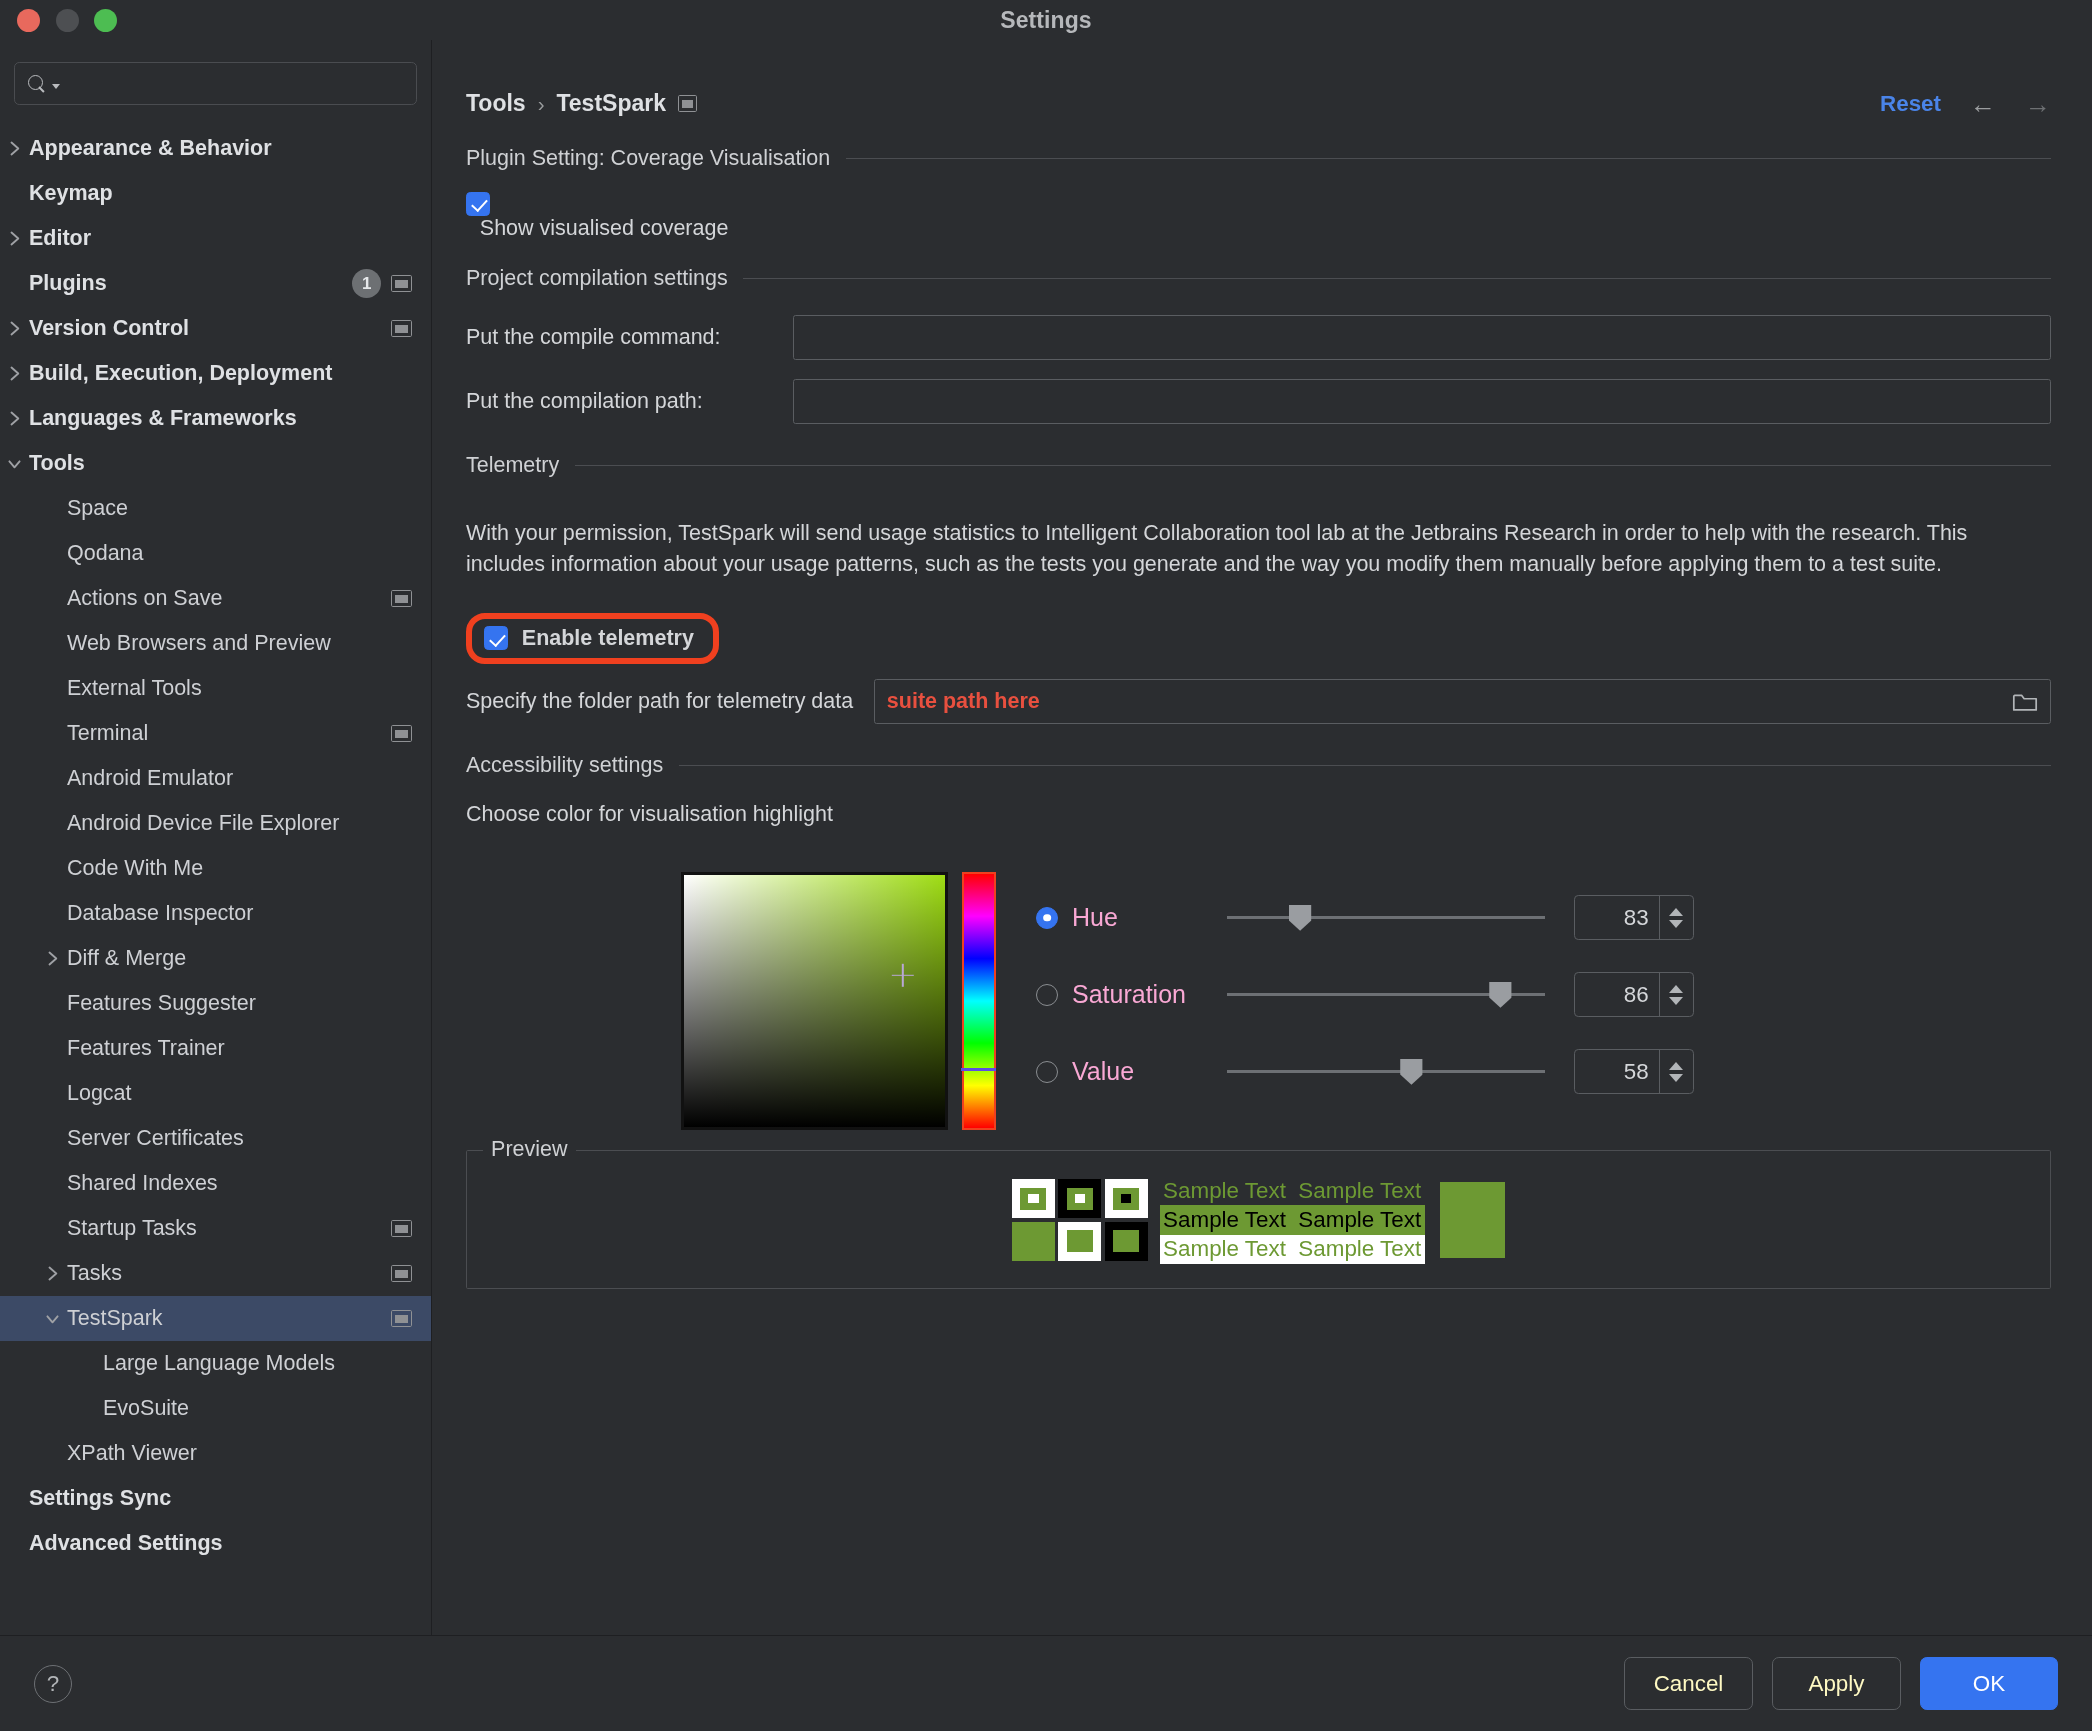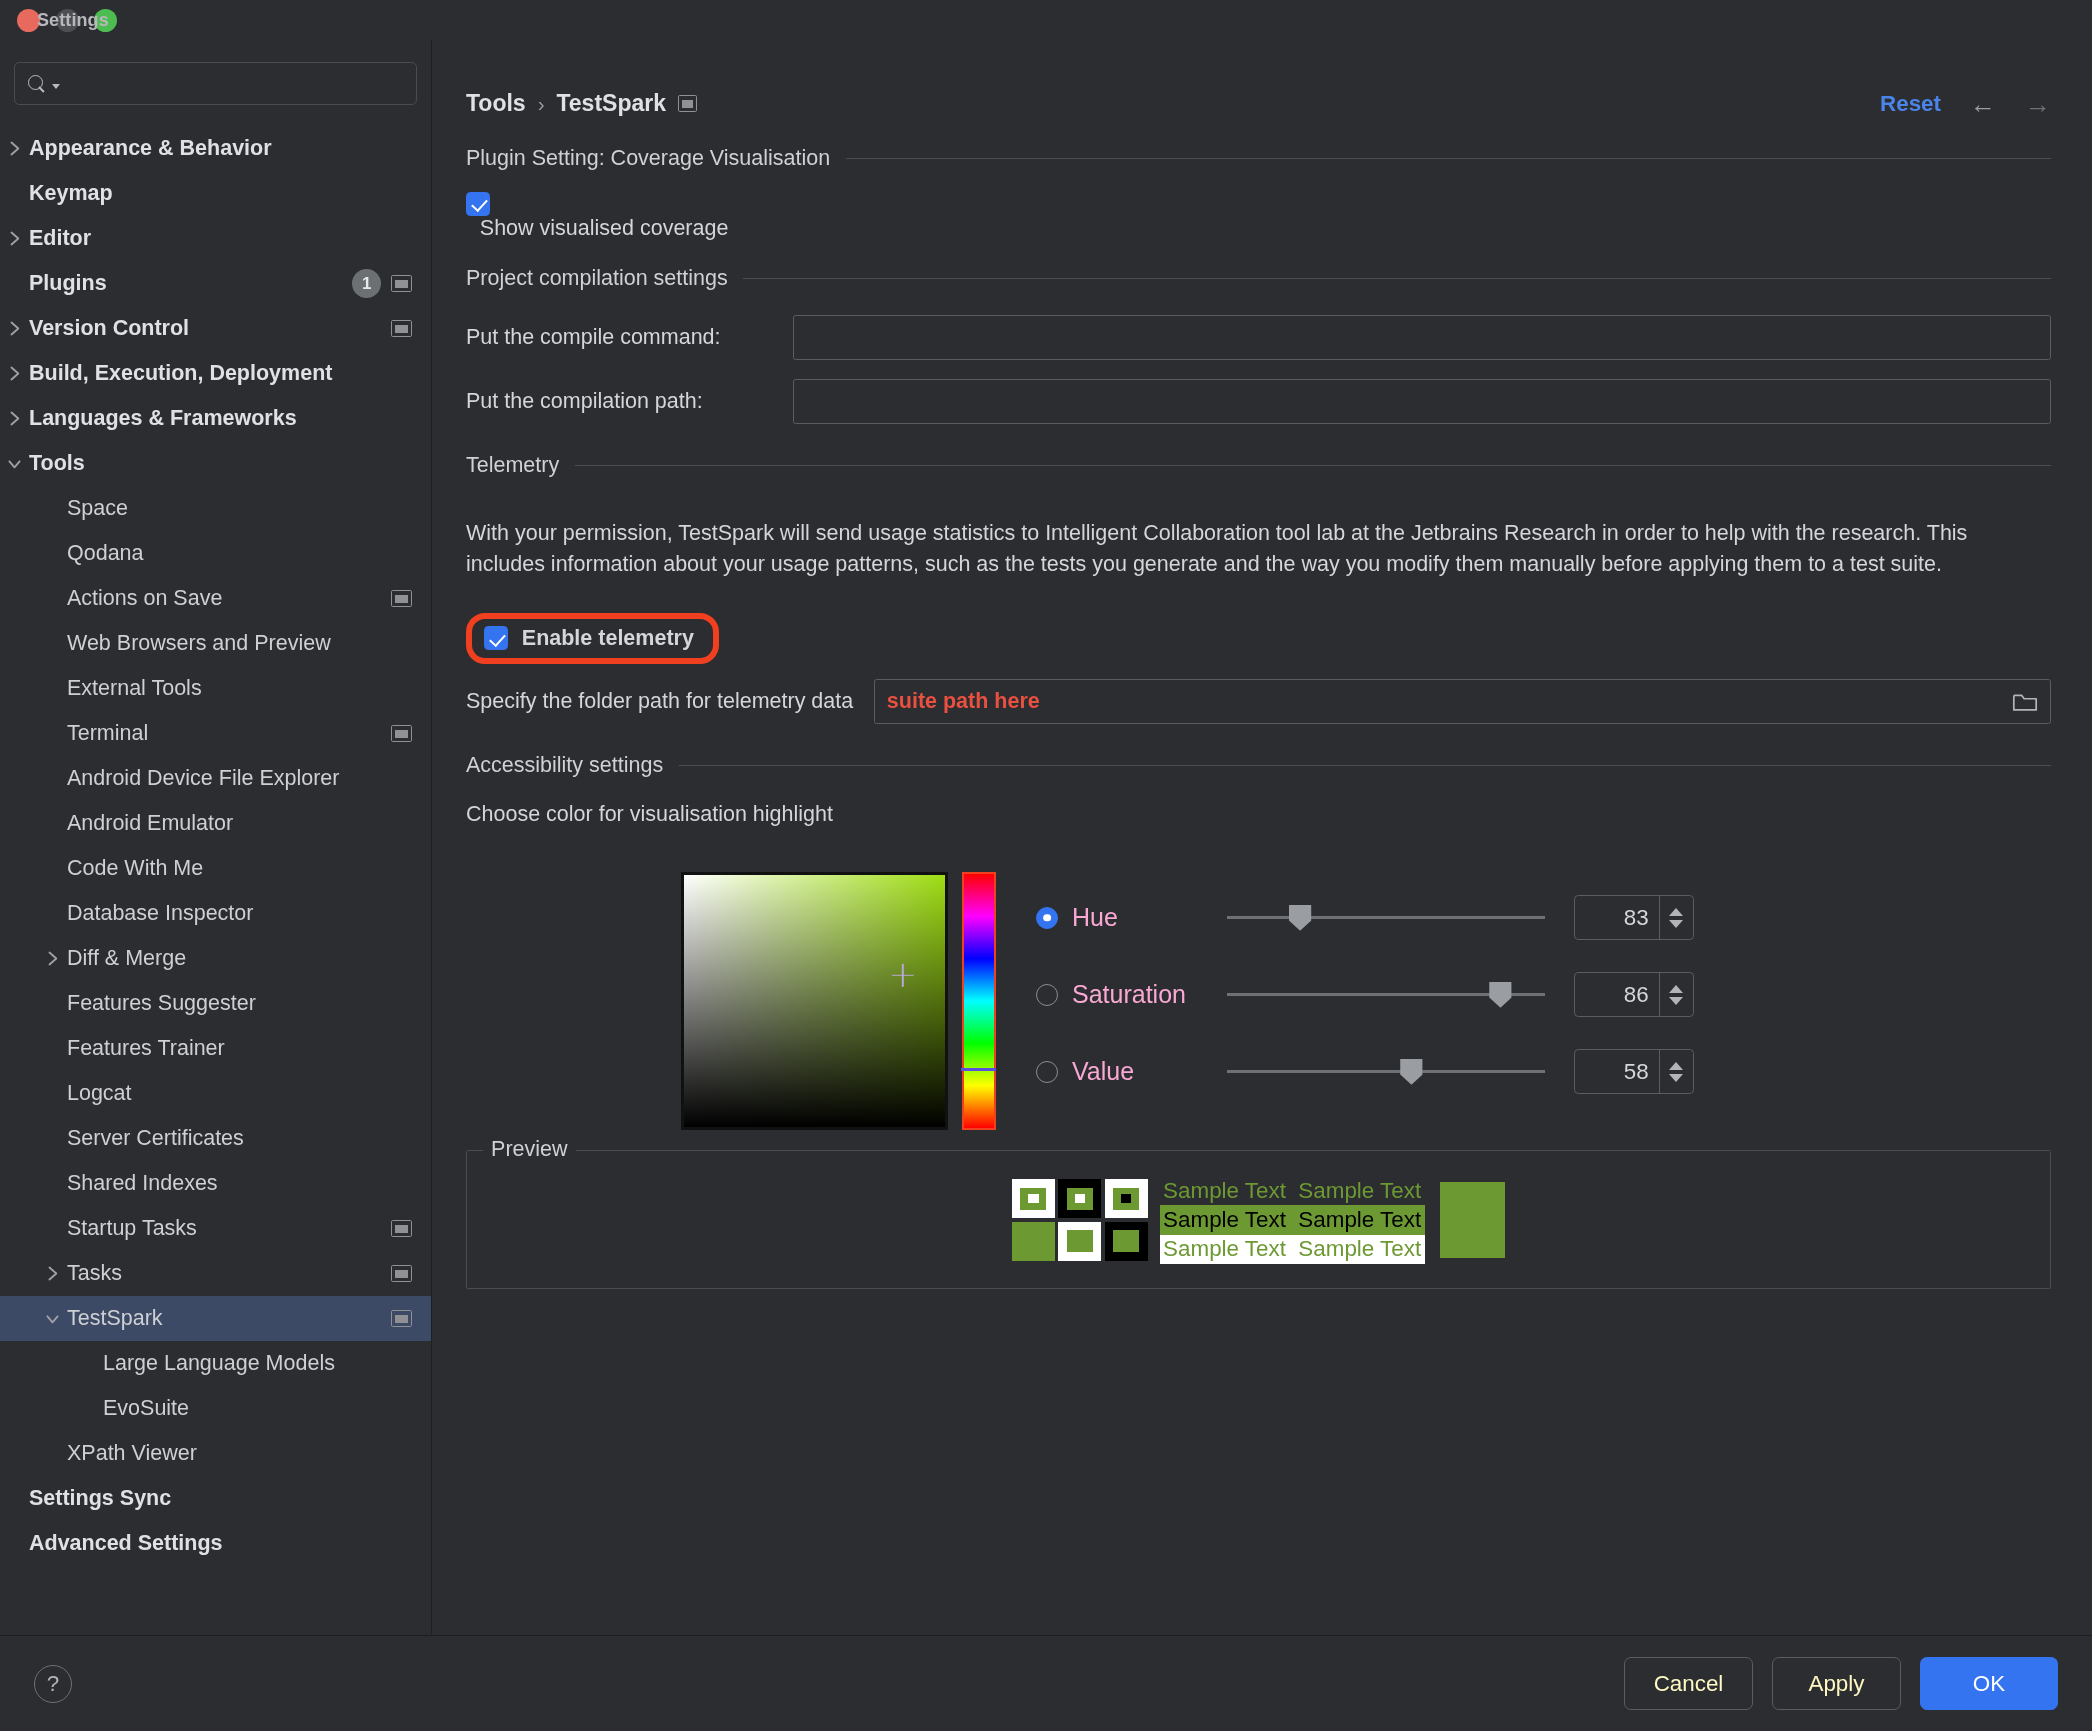--- a/index.html
+++ b/index.html
@@ -16,22 +16,22 @@
   .titlebar {
     height: 40px; flex: 0 0 40px; position: relative;
     background: #2b2d30; display: flex; align-items: center;
   }
   .traffic { display: flex; gap: 15.5px; padding-left: 17px; align-items: center; }
   .tl { width: 23px; height: 23px; border-radius: 50%; }
   .tl.red { background: #e8695d; }
   .tl.yellow { background: #4d4f52; }
   .tl.green { background: #4dbd52; }
   .win-title {
-    position: absolute; left: 0; right: 0; 
-    font-size: 18px; font-weight: bold; color: #b6b8bb; letter-spacing: 0.1px; margin-left: 37px;
+    position: absolute; left: 0; right: 0; text-align: center;
+    font-size: 23px; font-weight: bold; color: #b6b8bb; letter-spacing: 0.1px;
   }
 
   
   .body-split { flex: 1 1 auto; display: flex; min-height: 0; }
 
   
   .sidebar {
     width: 432px; flex: 0 0 432px; background: #2b2d30;
     border-right: 1.7px solid #1e1f22; padding-top: 22.4px;
     overflow: hidden; position: relative;
@@ -381,25 +381,25 @@
           </div>
           <div class="node">
             <span class="arrow" style="margin-left: 38px;"></span>
             <span class="node-label">Terminal</span>
             <span class="spacer-right">
               <span class="proj-icon"></span>
             </span>
           </div>
           <div class="node">
             <span class="arrow" style="margin-left: 38px;"></span>
+            <span class="node-label">Android Emulator</span>
+          </div>
+          <div class="node">
+            <span class="arrow" style="margin-left: 38px;"></span>
             <span class="node-label">Android Device File Explorer</span>
-          </div>
-          <div class="node">
-            <span class="arrow" style="margin-left: 38px;"></span>
-            <span class="node-label">Android Emulator</span>
           </div>
           <div class="node">
             <span class="arrow" style="margin-left: 38px;"></span>
             <span class="node-label">Code With Me</span>
           </div>
           <div class="node">
             <span class="arrow" style="margin-left: 38px;"></span>
             <span class="node-label">Database Inspector</span>
           </div>
           <div class="node">

